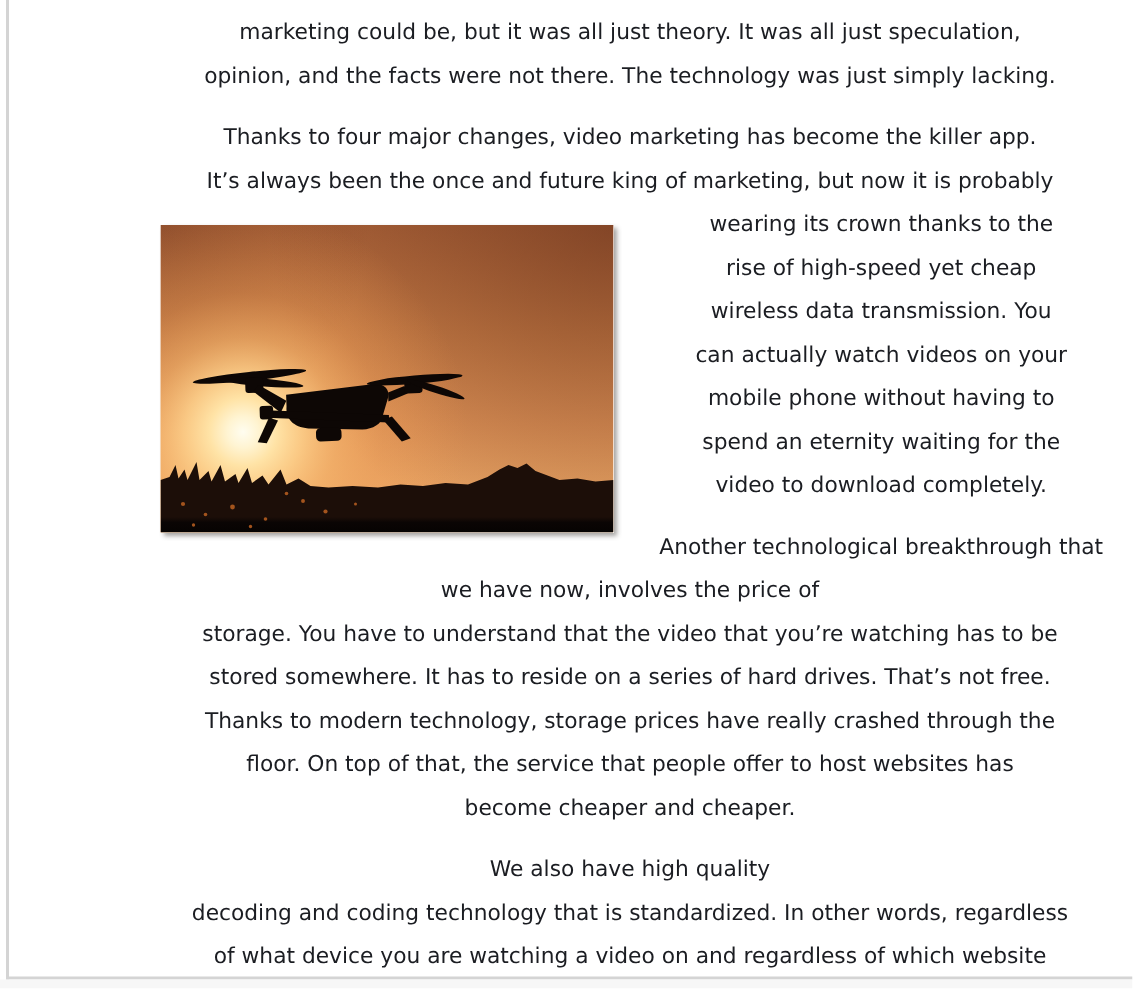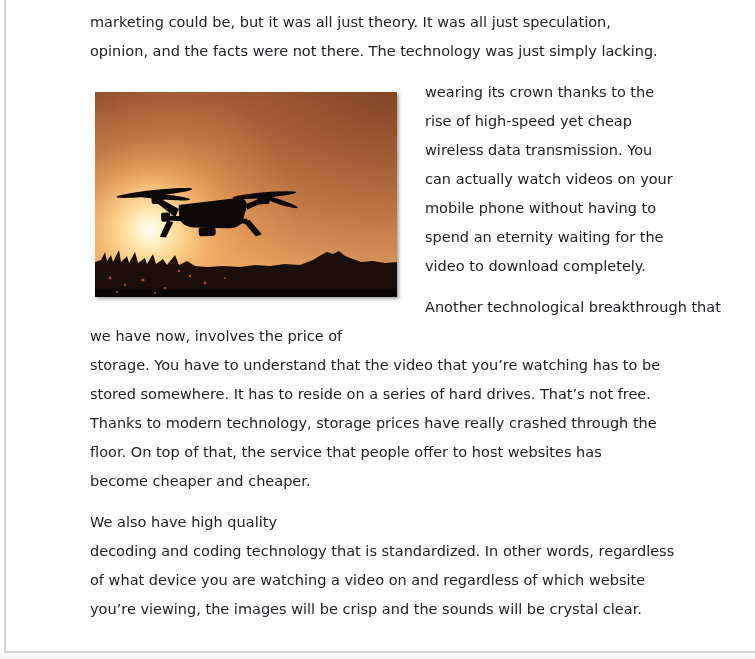--- a/index.html
+++ b/index.html
@@ -7,22 +7,23 @@
     width:755px;height:659px;position:relative;overflow:hidden;
     background:#ffffff;
     font-family:"DejaVu Sans", sans-serif;
     font-size:14.5px;line-height:29px;color:#1b1d22;
   }
   .content{
     position:absolute;left:0;top:0;
     padding:8px 0 0 90px;width:648px;
   }
   .para{
-    margin:0 0 12px 0;
+    margin:0 0 12px 12px;
     white-space:pre-line;
+    text-align:center;
   }
   .photo{
     float:left;
     width:302px;height:205px;
     margin:14px 28px 2px 5px;
     box-shadow:2px 2px 3px rgba(60,55,50,0.45);
     white-space:normal;line-height:0;
   }
   .photo svg{display:block;width:302px;height:205px;}
   .edge-left{
@@ -38,21 +39,23 @@
     background:#f7f7f7;
   }
 </style>
 </head>
 <body>
 
 <div class="page-root">
   <div class="content">
     <p class="para">marketing could be, but it was all just theory. It was all just speculation,
 opinion, and the facts were not there. The technology was just simply lacking.</p>
-    <p class="para"><span class="photo" aria-label="Silhouette of a quadcopter drone flying low against a bright orange sunset sky, sun glowing above a dark grassy horizon">
+    <p class="para"><span>Thanks to four major changes, video marketing has become the killer app.
+It’s always been the once and future king of marketing, but now it is probably
+</span><span class="photo" aria-label="Silhouette of a quadcopter drone flying low against a bright orange sunset sky, sun glowing above a dark grassy horizon">
           <svg viewBox="0 0 302 205" xmlns="http://www.w3.org/2000/svg">
             <defs>
       <linearGradient id="sky" x1="0" y1="0" x2="0" y2="1">
         <stop offset="0" stop-color="#a86138"></stop>
         <stop offset="0.35" stop-color="#c67c46"></stop>
         <stop offset="0.65" stop-color="#dd9257"></stop>
         <stop offset="0.85" stop-color="#e8a363"></stop>
         <stop offset="1" stop-color="#edac6d"></stop>
       </linearGradient>
       <radialGradient id="cornerTR" gradientUnits="userSpaceOnUse" cx="302" cy="0" r="230">

